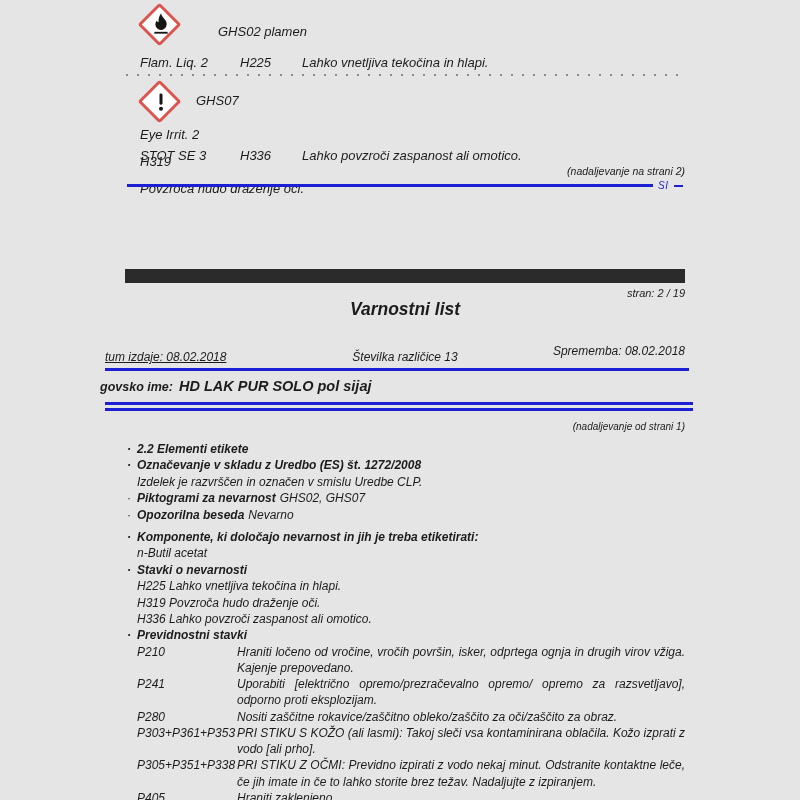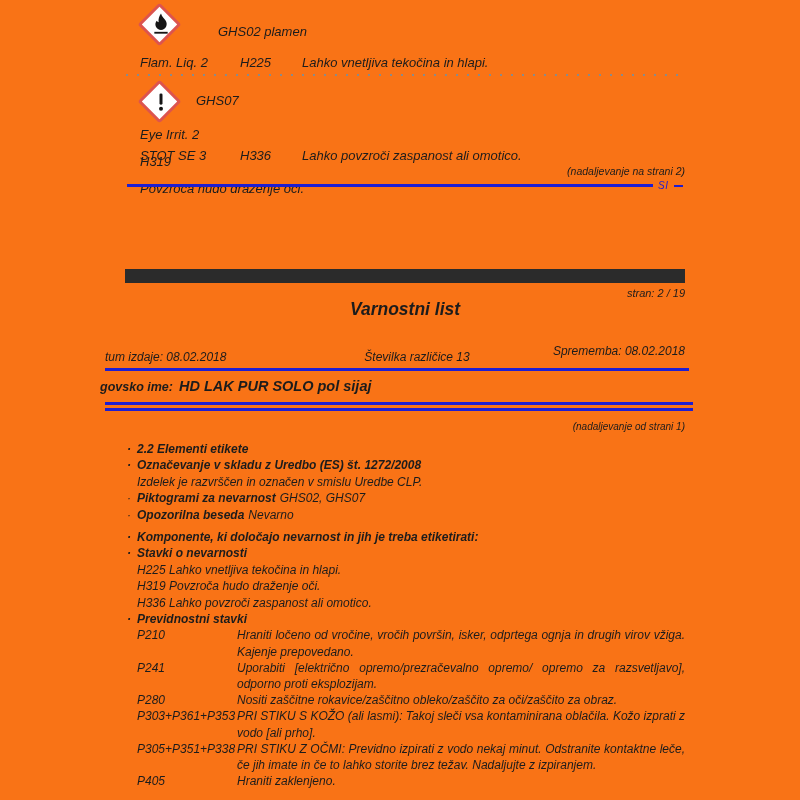--- a/index.html
+++ b/index.html
@@ -1,17 +1,17 @@
 <!DOCTYPE html>
 <html style="--accent-blue: #1e1ed2; --bar-dark: #2b2b2b; --pictogram-red: #dd544e; --text: #1c1c1c; --dotted-gray: #8a8a8a;"><head>
 <meta charset="utf-8">
 <style>
   html,body{margin:0;padding:0;background:#fff;}
   .page{
-    position:relative;width:800px;height:800px;background:#f97316;overflow:hidden;
+    position:relative;width:800px;height:800px;background:#e5e5e5;overflow:hidden;
     font-family:"Liberation Sans",sans-serif;font-style:italic;color:var(--text,#1c1c1c);
   }
 
   
   .picto{position:absolute;width:48px;height:48px;}
   .picto .diamond{
     position:absolute;left:7px;top:7px;width:31px;height:31px;box-sizing:border-box;
     transform:rotate(45deg);border:3px solid var(--pictogram-red,#dd544e);
     border-radius:3px;background:#fff;
   }
@@ -31,22 +31,22 @@
   .note{position:absolute;left:400px;width:285px;text-align:right;font-size:10.5px;}
   .blueline{position:absolute;background:var(--accent-blue,#1e1ed2);}
   .si-tag{position:absolute;font-size:10px;letter-spacing:.5px;color:var(--accent-blue,#1e1ed2);}
   .bar{position:absolute;background:var(--bar-dark,#2b2b2b);}
 
   .page-ind{position:absolute;left:400px;width:285px;text-align:right;top:287px;font-size:11px;}
   .doc-title{position:absolute;left:125px;width:560px;top:299px;text-align:center;font-size:17.5px;font-weight:bold;}
   .doc-subtitle{position:absolute;left:125px;width:560px;top:323px;text-align:center;font-size:13px;font-weight:bold;}
 
   .meta{font-size:12px;}
-  .meta-left{position:absolute;left:105px;top:350px;}
-  .meta-center{position:absolute;left:125px;width:560px;top:350px;text-align:center;padding-left:12px;}
+  .meta-left{position:absolute;left:105px;top:350px;text-decoration:underline;}
+  .meta-center{position:absolute;left:125px;width:560px;top:350px;text-align:center;}
   .meta-right{position:absolute;left:400px;width:285px;top:344px;text-align:right;}
 
   .tradename{position:absolute;left:100px;top:378px;display:flex;align-items:baseline;}
   .tn-label{font-size:12.5px;font-weight:bold;}
   .tn-value{font-size:14.5px;font-weight:bold;margin-left:6px;}
 
   
   .section{position:absolute;left:125px;top:441px;width:560px;font-size:12px;}
   .sline{position:relative;line-height:16.4px;padding-left:12px;}
   .sline.bullet::before{content:"\00B7";position:absolute;left:2px;top:0;}
@@ -131,20 +131,21 @@
     <div class="sline bullet b">Označevanje v skladu z Uredbo (ES) št. 1272/2008</div>
     <div class="sline">Izdelek je razvrščen in označen v smislu Uredbe CLP.</div>
     <div class="sline bullet">
       <span class="b">Piktogrami za nevarnost</span><span class="val">GHS02, GHS07</span>
     </div>
     <div class="sline bullet">
       <span class="b">Opozorilna beseda</span><span class="val">Nevarno</span>
     </div>
     <div class="gap"></div>
     <div class="sline bullet b">Komponente, ki določajo nevarnost in jih je treba etiketirati:</div>
+    <div class="sline">n-Butil acetat</div>
     <div class="sline bullet b">Stavki o nevarnosti</div>
     <div class="sline">H225 Lahko vnetljiva tekočina in hlapi.</div>
     <div class="sline">H319 Povzroča hudo draženje oči.</div>
     <div class="sline">H336 Lahko povzroči zaspanost ali omotico.</div>
     <div class="sline bullet b">Previdnostni stavki</div>
 
     <div class="prow">
       <span class="pcode">P210</span>
       <span class="ptext">Hraniti ločeno od vročine, vročih površin, isker, odprtega ognja in drugih virov vžiga. Kajenje prepovedano.</span>
     </div>

